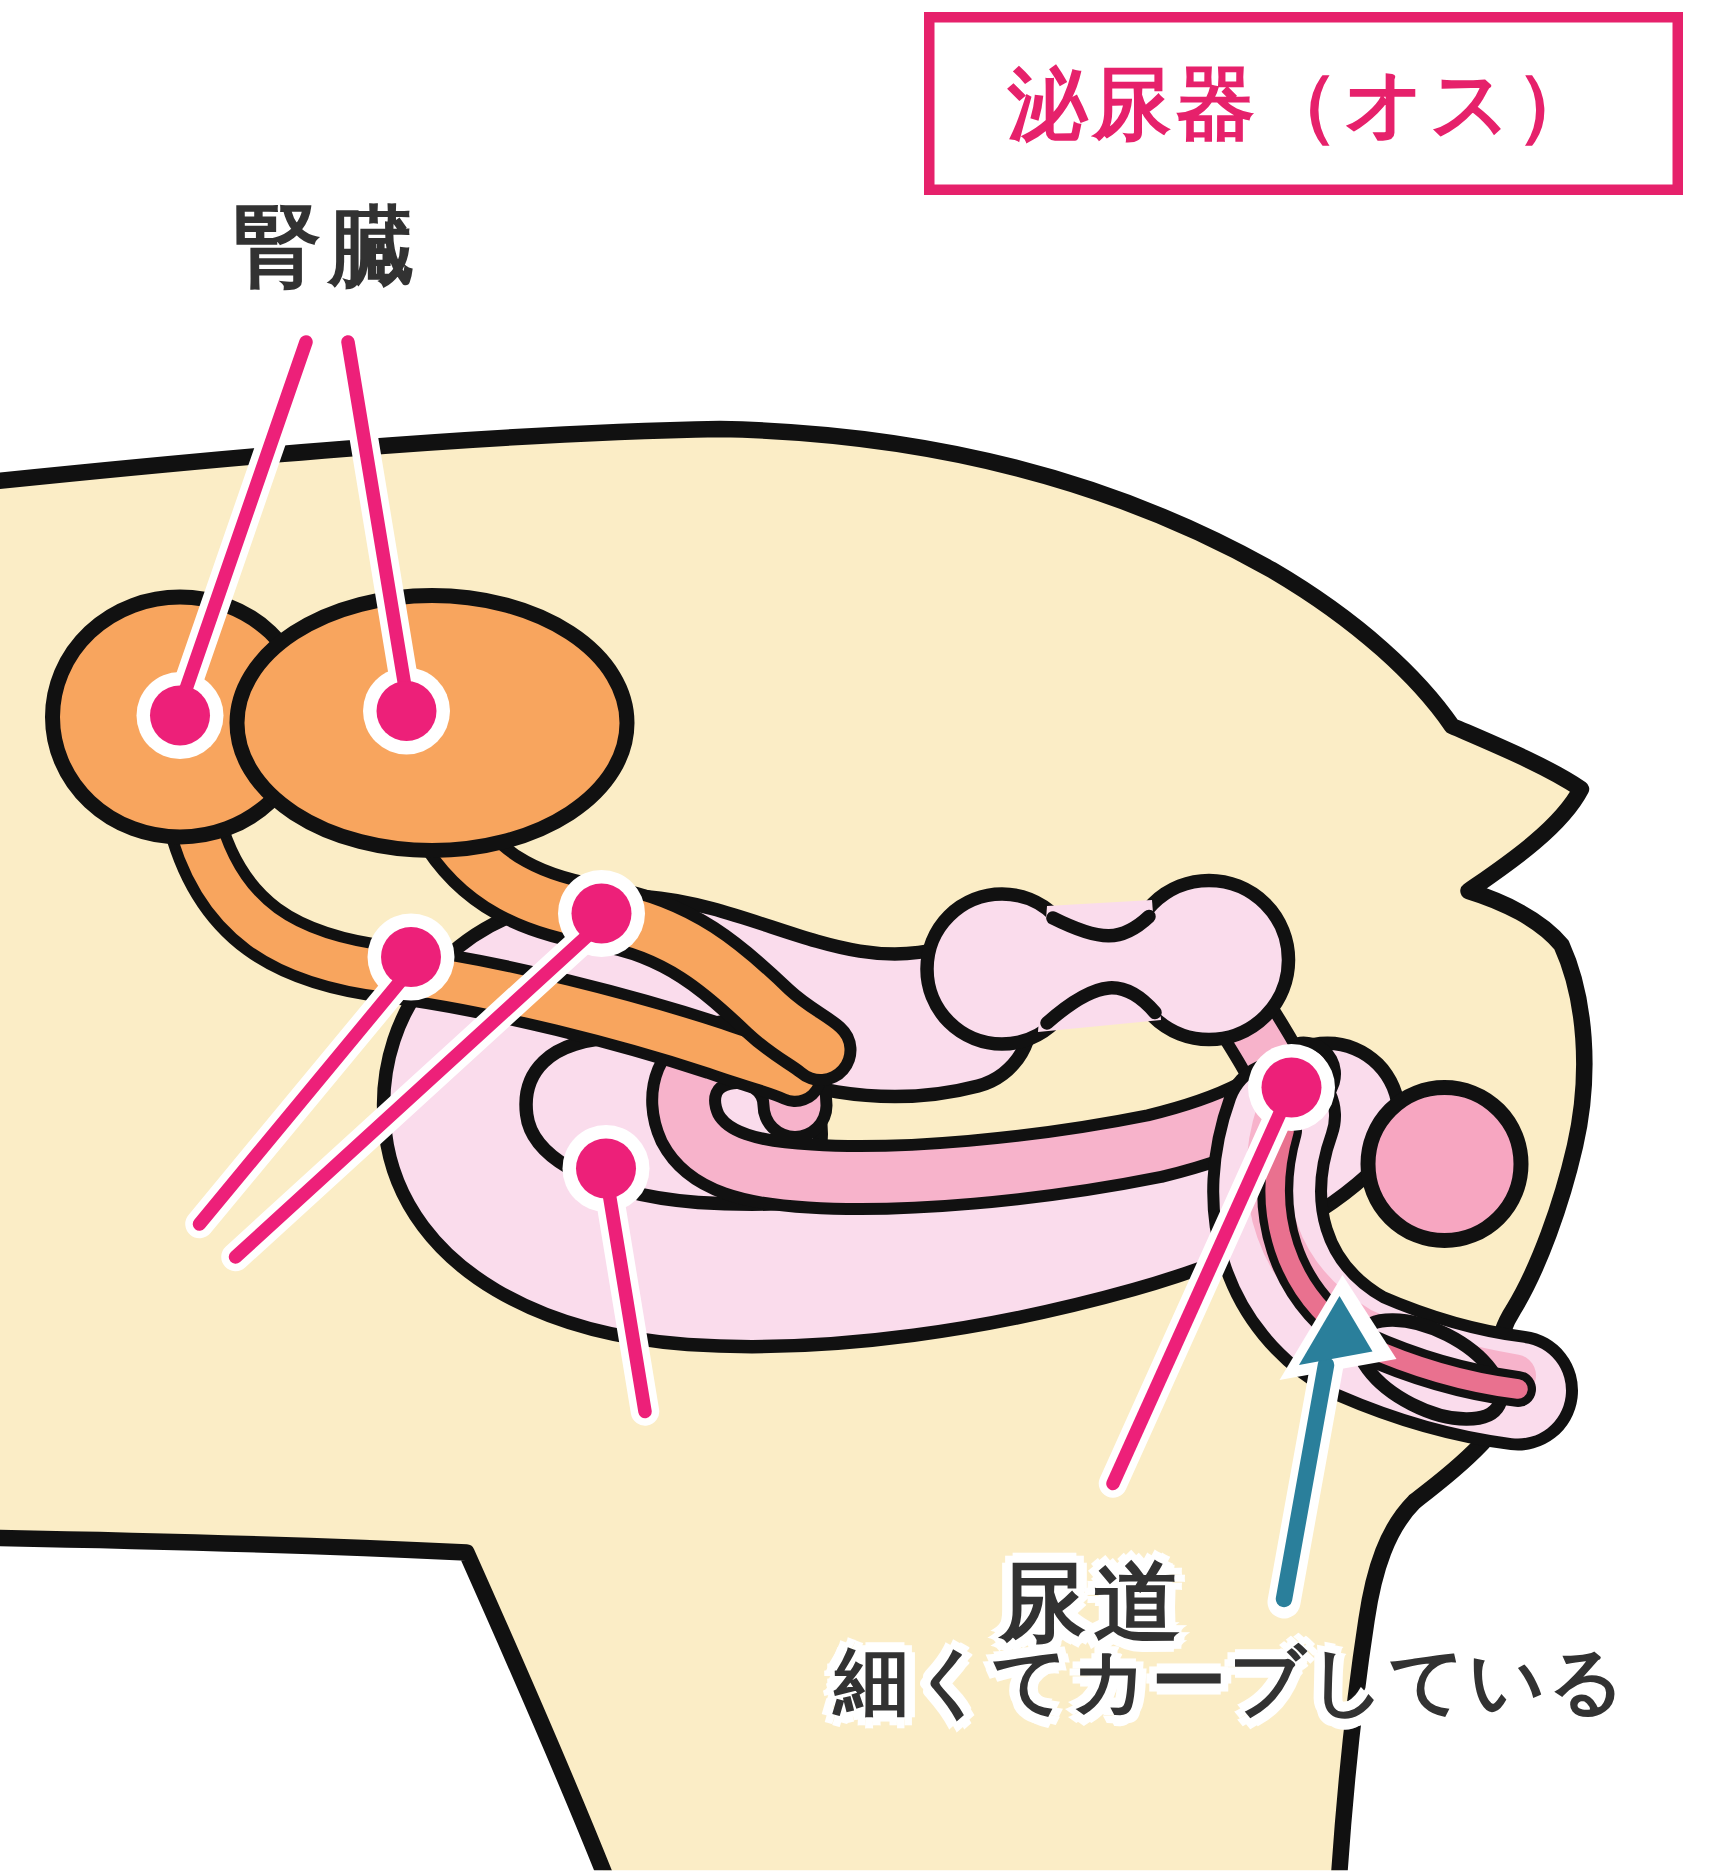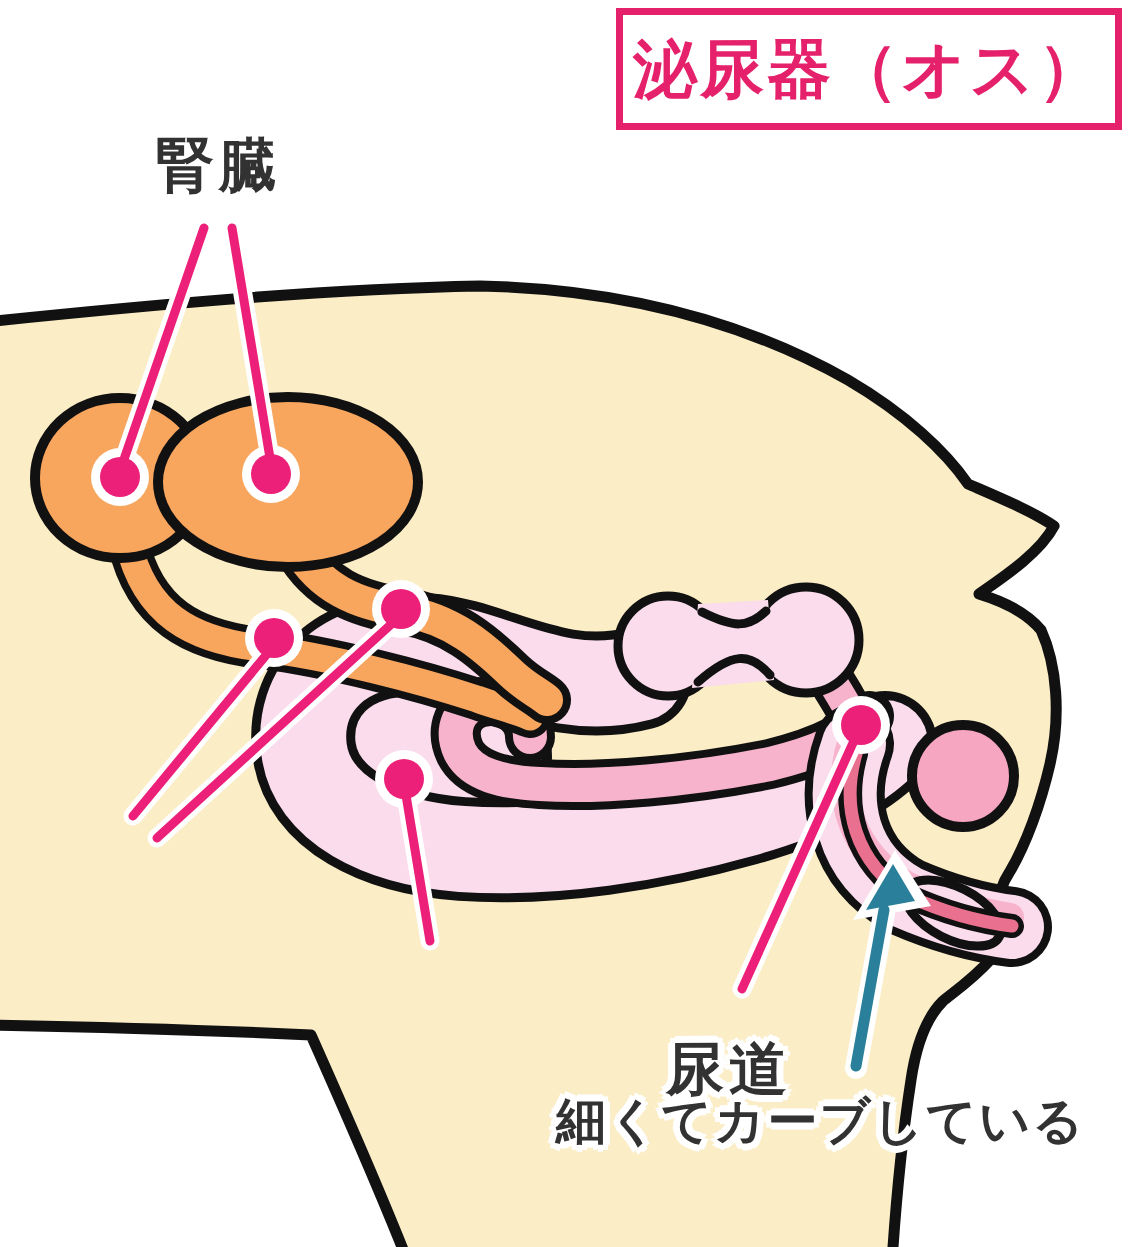--- a/index.html
+++ b/index.html
@@ -29,21 +29,21 @@
     text-shadow:-5px -5px 0 #fff,5px -5px 0 #fff,-5px 5px 0 #fff,5px 5px 0 #fff,
                 -7px 0 0 #fff,7px 0 0 #fff,0 -7px 0 #fff,0 7px 0 #fff,0 0 8px #fff;
   }
   .lbl-note{font-size:50px;font-weight:600;letter-spacing:2px;}
   #title-box{
     position:absolute;left:616px;top:8px;width:506px;height:122px;
     background:#ffffff;border:7px solid var(--title_pink);
     display:flex;align-items:center;justify-content:center;box-sizing:border-box;
   }
   #title-box .title-text{
-    color:var(--title_pink);font-size:64px;font-weight:bold;letter-spacing:3px;
+    color:var(--title_pink);font-size:53px;font-weight:bold;letter-spacing:3px;
     white-space:nowrap;line-height:1;
   }
 </style>
 </head>
 <body>
 
 <div id="stage">
 
   <svg id="art" width="1142" height="1247" viewBox="0 0 1142 1247">
 

